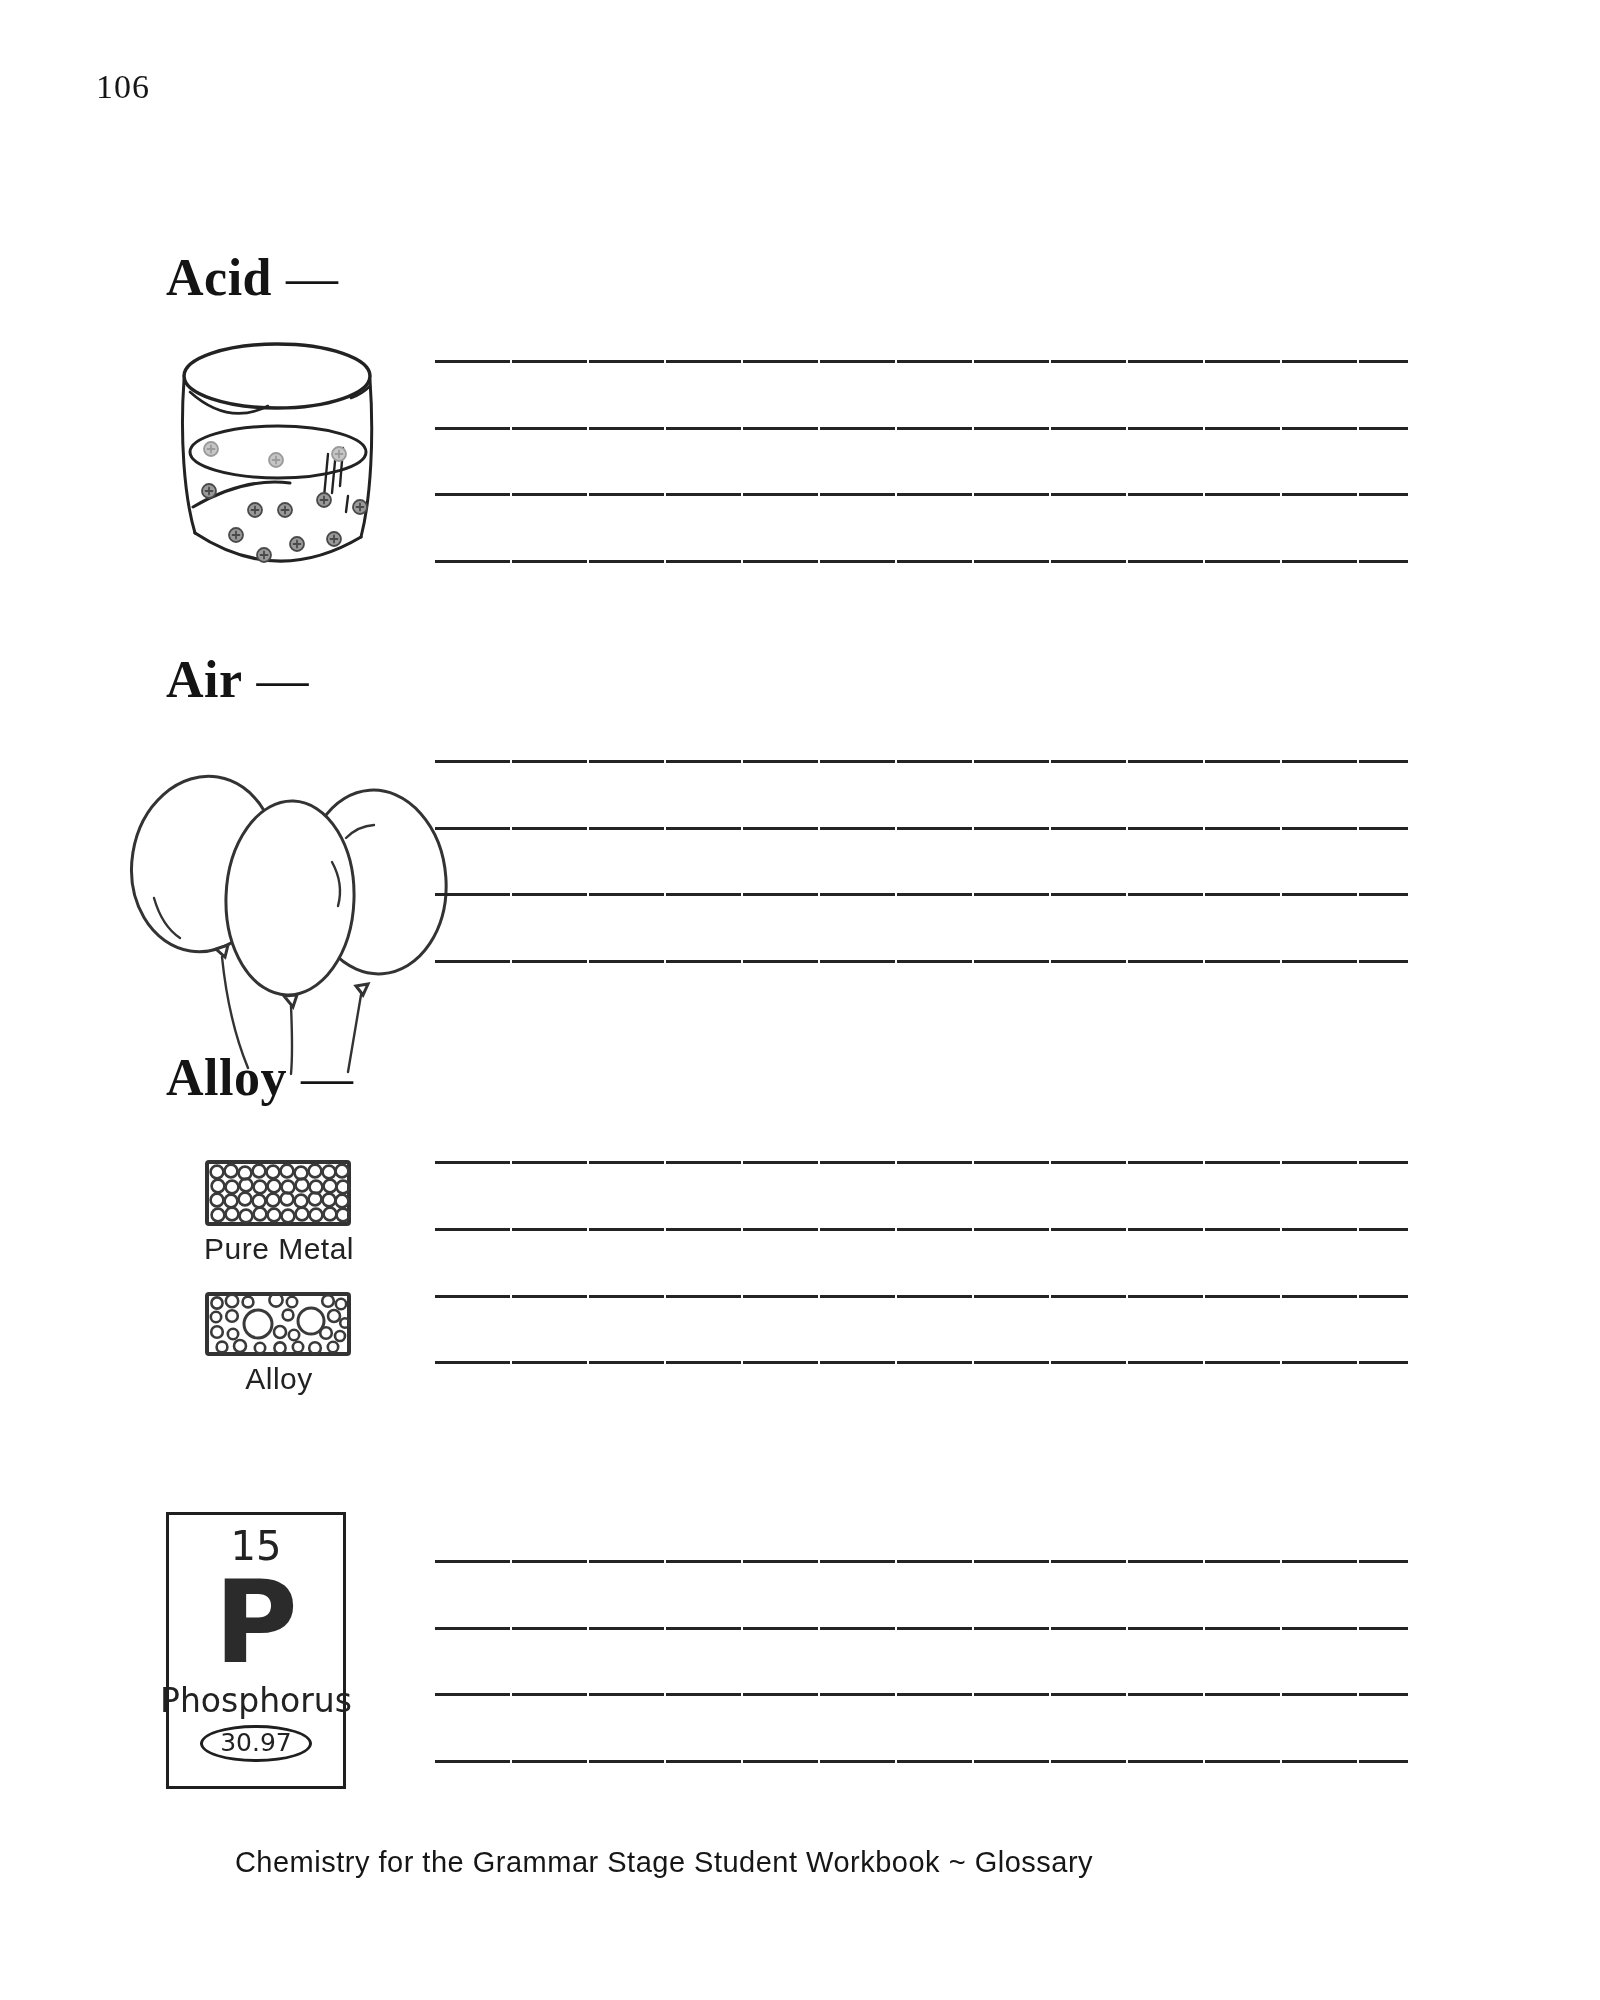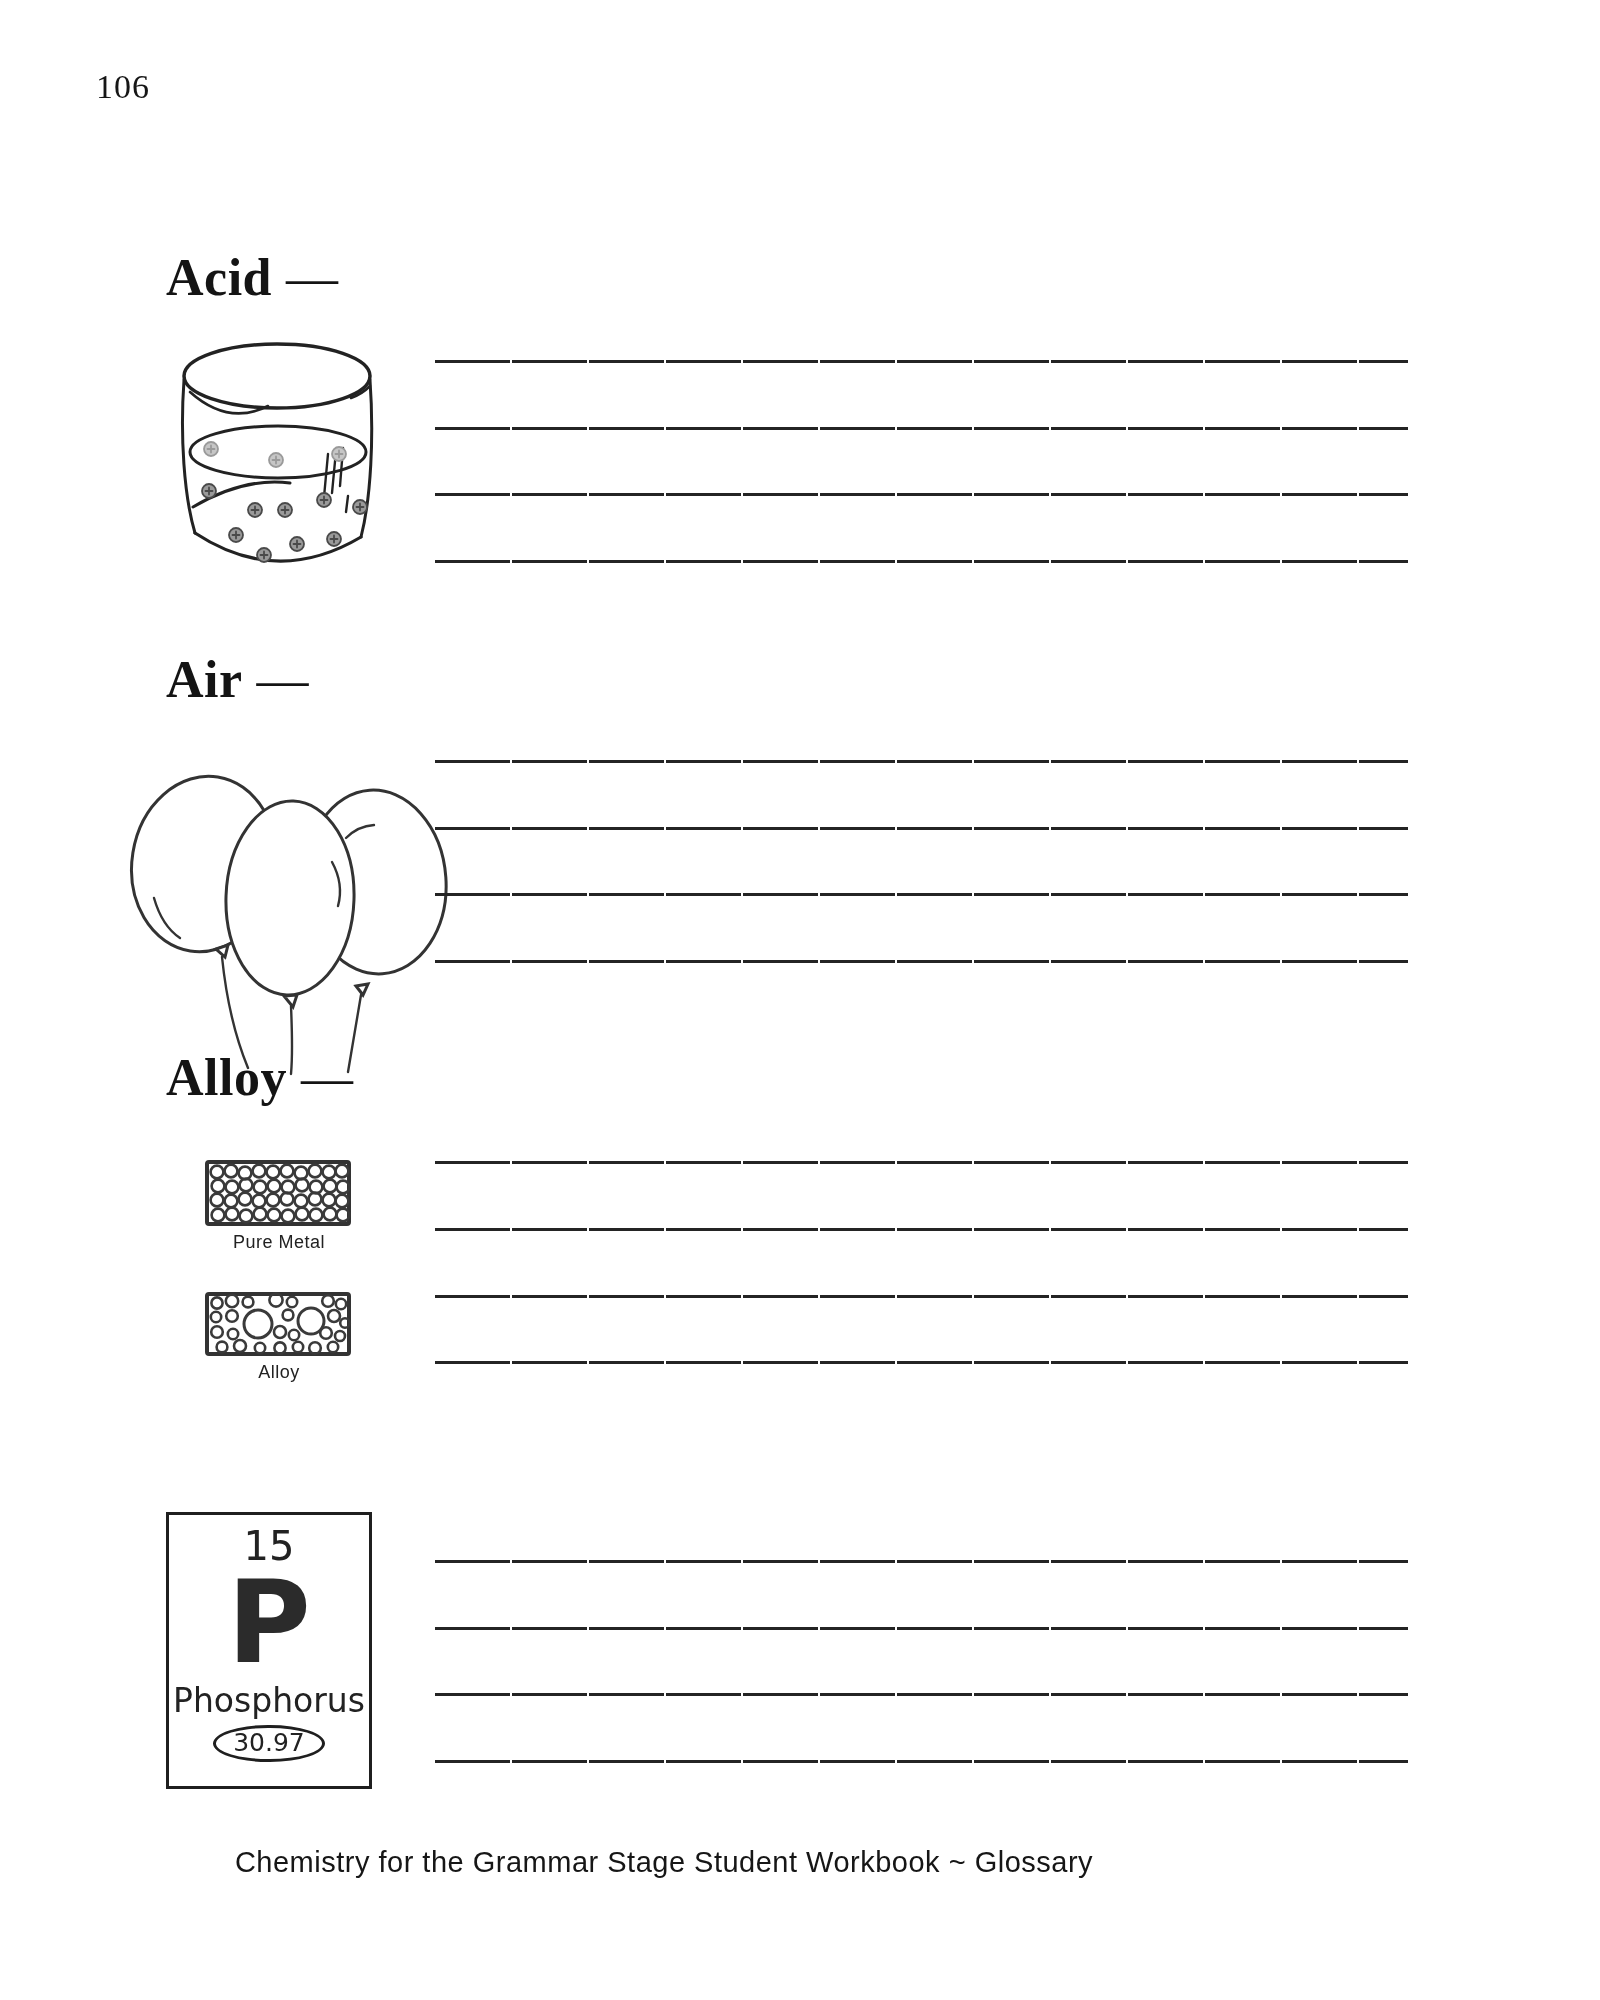--- a/index.html
+++ b/index.html
@@ -31,28 +31,28 @@
   .wline {
     position:absolute; left:435px; width:973px; height:3px;
     background:repeating-linear-gradient(to right, #242424 0px, #242424 75px, rgba(0,0,0,0) 75px, rgba(0,0,0,0) 77px);
   }
 
   .fig { position:absolute; }
   .fig svg { display:block; }
 
   .diagram-label {
     position:absolute; left:186px; width:186px;
-    text-align:center; font-size:18px; color:#222;
+    text-align:center; font-size:30px; color:#222;
     letter-spacing:0.5px;
   }
 
   
   .element-tile {
     position:absolute; left:166px; top:1512px;
-    width:206px; height:277px;
+    width:180px; height:277px;
     border:3px solid #1f1f1f; background:#fff;
     display:flex; flex-direction:column; align-items:center;
     font-family:"DejaVu Sans", sans-serif; color:#222;text-align:center;
   }
   .elem-number { margin-top:8px; font-size:40px; }
   .elem-symbol { margin-top:-6px; font-size:114px; font-weight:bold; line-height:1.05; color:#2b2b2b; }
   .elem-name   { margin-top:-2px; font-size:33px; }
   .elem-mass   {
     margin-top:5px; display:inline-block;
     border:3px solid #1f1f1f; border-radius:50%;

